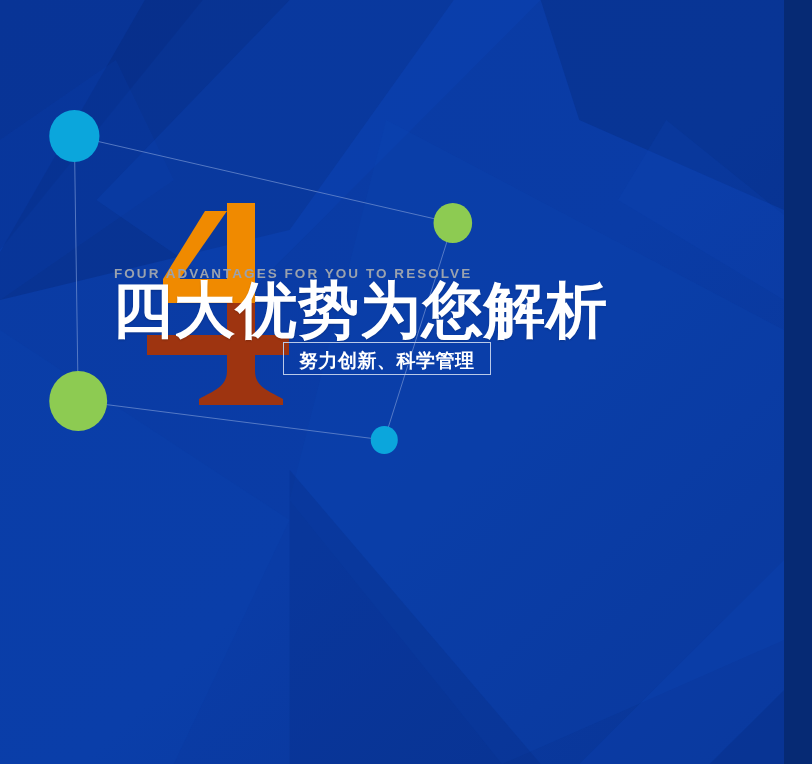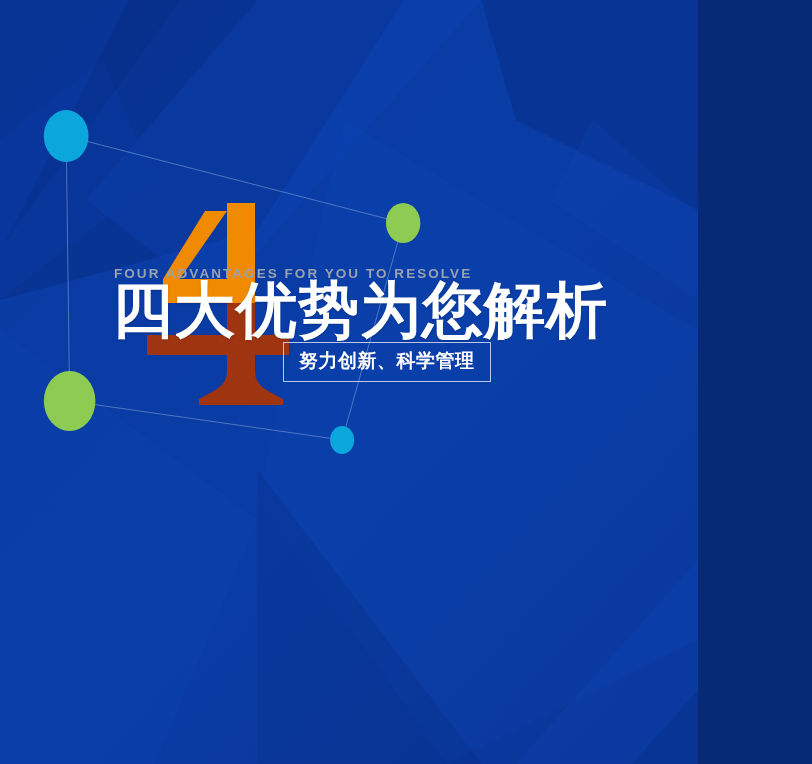--- a/index.html
+++ b/index.html
@@ -7,21 +7,21 @@
     margin: 0;
     padding: 0;
     background: #062a74;
   }
   body {
     font-family: "Liberation Sans", "DejaVu Sans", sans-serif;
   }
 
   .stage {
     position: relative;
-    width: 698px;
+    width: 784px;
     height: 764px;
     overflow: hidden;
     background: #0a3ba3;
   }
 
   
   .bg-layer {
     position: absolute;
     inset: 0;
     width: 100%;
@@ -88,21 +88,21 @@
     position: relative;
     height: 40px;
     margin-top: 7px;
   }
   .tagline-box {
     position: absolute;
     left: 170px;
     top: 0;
     box-sizing: border-box;
     border: 1px solid #b9c9e8;
-    padding: 7px 15px 9px 15px;
+    padding: 7px 15px 2px 15px;
     color: #ffffff;
     font-size: 19px;
     font-weight: bold;
     letter-spacing: 0.5px;
     line-height: 22px;
     white-space: nowrap;
     background: transparent;
   }
 </style>
 </head>

